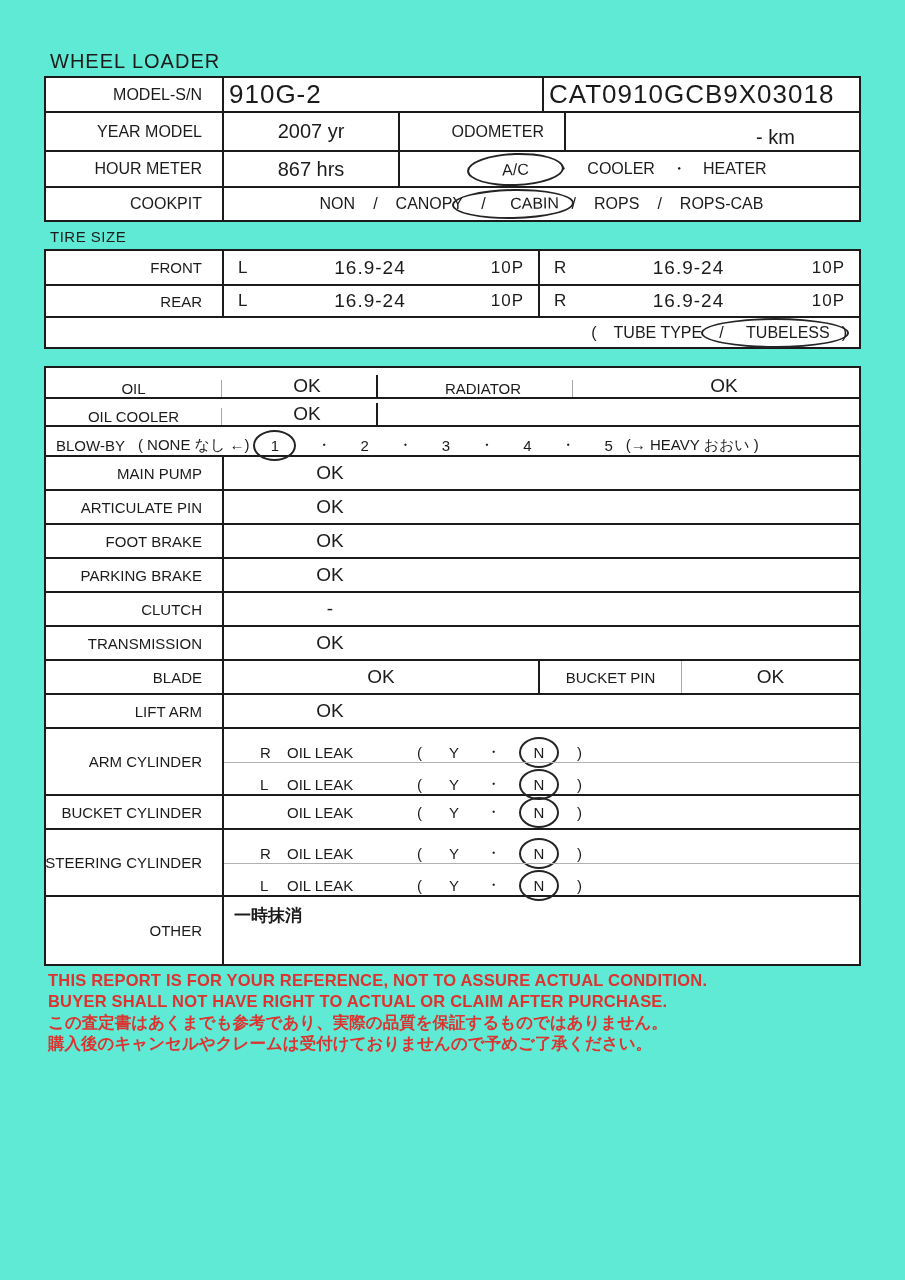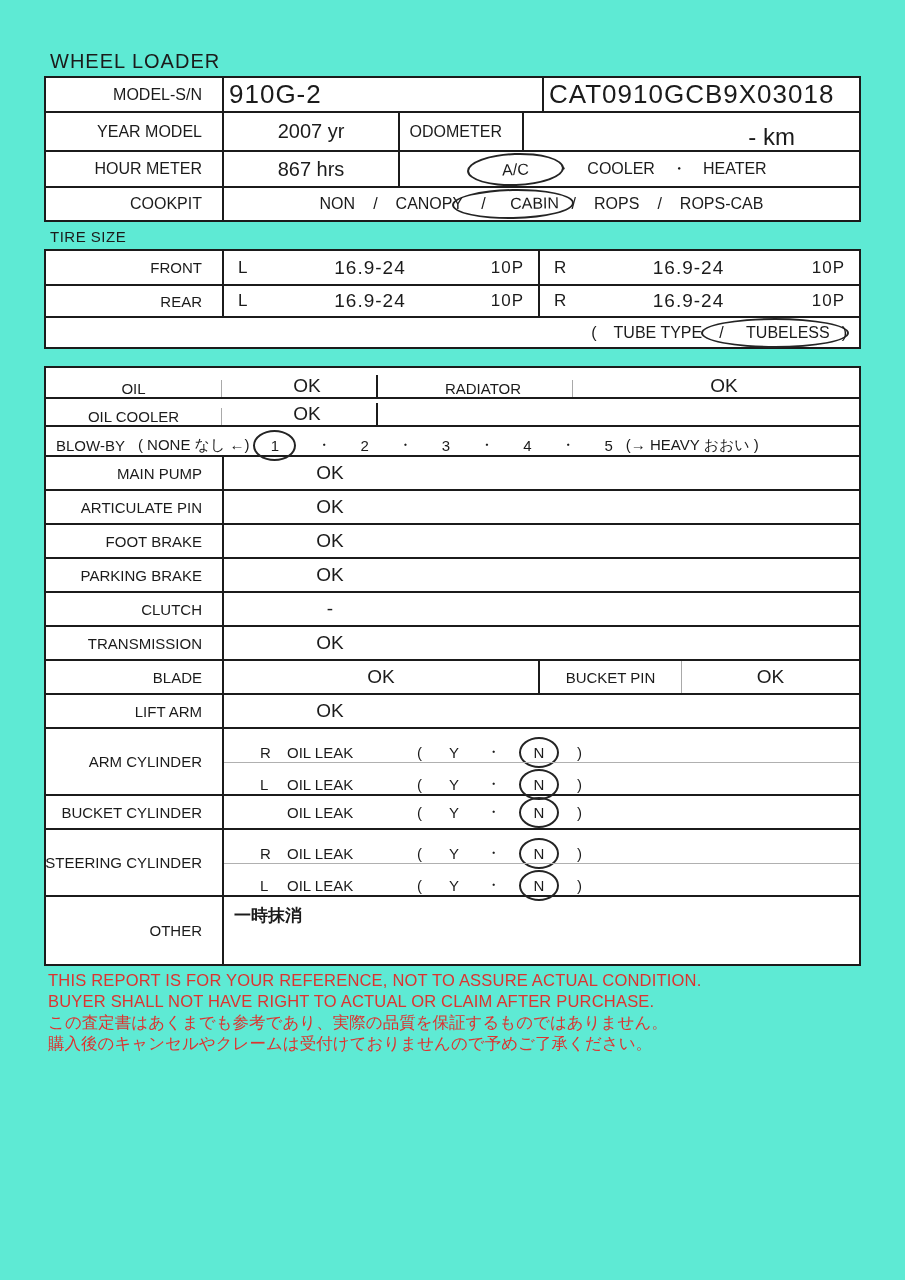--- a/index.html
+++ b/index.html
@@ -22,31 +22,31 @@
   .btg { border-top:1px solid #b0b0b0; }
 
   .cell { display:flex; align-items:center; }
   .brk { border-right:2px solid #1b1b1b; }
   .brg { border-right:1px solid #a9a9a9; }
 
   .h33{height:33px}.h39{height:39px}.h36{height:36px}.h34{height:34px}
   .h32{height:32px}.h31{height:31px}.h29{height:29px}.h28{height:28px}
   .h30{height:30px}.h87{height:87px}.h67{height:67px}.h69{height:69px}
 
-  .w178{width:178px}.w320{width:320px}.w176{width:176px}.w144{width:124px}
+  .w178{width:178px}.w320{width:320px}.w176{width:176px}.w144{width:166px}
   .w316{width:316px}.w140{width:140px}.w179{width:179px}.w142{width:142px}
   .fx{flex:1 1 auto; min-width:0;}
 
   .lbl { justify-content:flex-end; padding-right:20px; font-size:15px; white-space:nowrap; }
   .hlbl { font-size:16px; }
   .center { justify-content:center;text-align:center; }
   .big { font-size:26px; letter-spacing:1px; padding-left:5px; white-space:nowrap; }
   .mid { font-size:20px; }
   .okslot { display:inline-block; width:212px; text-align:center; font-size:19px; }
-  .kmcell { justify-content:flex-end; padding-right:64px; font-size:24px;margin-top:11px; }
+  .kmcell { justify-content:flex-end; padding-right:64px; font-size:20px;margin-top:11px; }
 
   .optrow { font-size:16px; display:flex; align-items:center; justify-content:center; gap:18px; white-space:nowrap; }
   .gap16 { gap:16px; }
 
   .halfcell { display:flex; align-items:center; padding:0 14px; }
   .pos { width:34px; font-size:17px; }
   .tsz { flex:1; text-align:center; font-size:19px; letter-spacing:1px; }
   .ply { width:56px; text-align:right; font-size:17px; letter-spacing:1px; }
   .tuberow { justify-content:flex-end; padding-right:12px; gap:17px; font-size:16px; display:flex; align-items:center; }
 
@@ -67,21 +67,21 @@
   .othercell { align-items:flex-start; padding:7px 10px; font-size:17px; font-weight:bold; }
 
   .oval { display:inline-flex; align-items:center; justify-content:center; border:2px solid #242424; border-radius:50%; background:transparent; }
   .oval-ac       { height:33px; min-width:97px;  margin:-8px -25px; transform:rotate(-2deg); }
   .oval-cabin    { height:30px; min-width:122px; margin:-7px -20px -7px -52px; justify-content:flex-end; padding-right:13px; transform:rotate(-1deg); }
   .oval-tubeless { height:30px; min-width:148px; margin:-7px -24px -7px -40px; justify-content:flex-end; padding-right:17px; }
   .oval-num      { height:31px; min-width:43px;  margin:-8px -9px; }
   .oval-n        { height:31px; min-width:40px;  margin:-8px -9px; }
 
   .redblock { position:absolute; left:48px; top:970px; color:#dd3330; }
-  .redblock p { white-space:nowrap; }
+  .redblock p { white-space:nowrap;font-weight:bold; }
   .redblock .en { font-size:16.5px; line-height:21px; letter-spacing:0.2px; }
   .redblock .jp { font-size:16.5px; line-height:21px; }
 </style>
 </head>
 <body>
 
 <div class="page">
 
   <div class="pagetitle">WHEEL LOADER</div>
 

